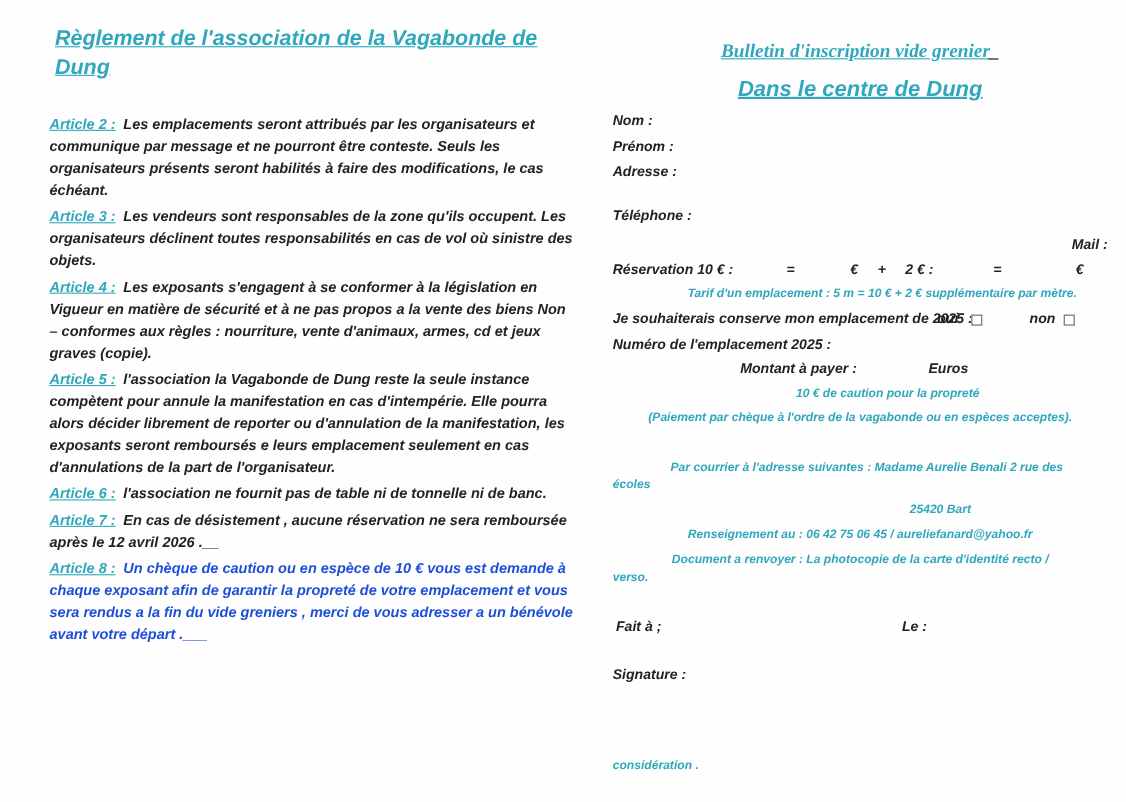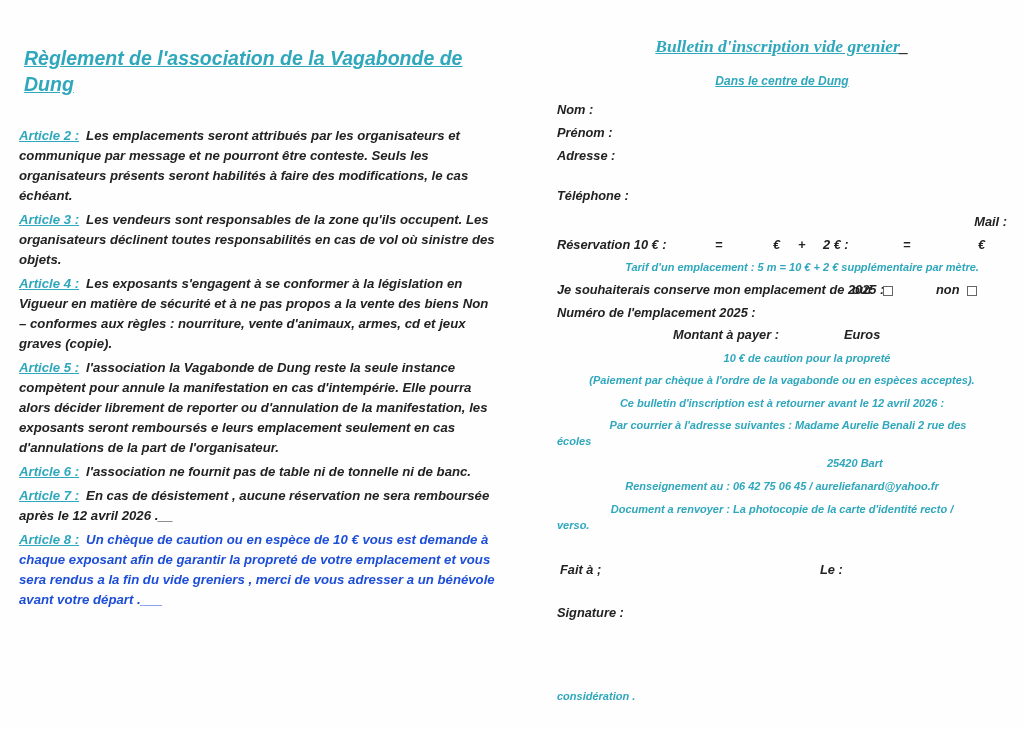--- a/index.html
+++ b/index.html
@@ -4,37 +4,37 @@
 <style>
   html,body{margin:0;padding:0;}
   body{
     width:1024px;height:729px;background:#ffffff;overflow:hidden;
     font-family:"Liberation Sans",sans-serif;
     font-weight:bold;font-style:italic;color:#222222;
   }
   .page{position:relative;width:1024px;height:729px;background:#fefefe;}
 
   
-  .left-col{position:absolute;left:19px;top:22px;width:478px;margin-top:23px;}
+  .left-col{position:absolute;left:45px;top:22px;width:478px;}
   .left-title{
     margin:0 0 29px 5px;font-size:19.5px;line-height:26px;
     color:#2fa7bc;text-decoration:underline;
   }
   .article{margin:0 0 4px 0;font-size:13.2px;line-height:20px;}
   .alabel{color:#2fa7bc;text-decoration:underline;margin-right:7px;}
   .red{color:#1d4ed8;font-style:italic;}
 
   
   .right-col{position:absolute;left:557px;top:38px;width:450px;height:690px;font-size:12.8px;}
   .r{position:absolute;left:0;width:450px;white-space:nowrap;line-height:16px;}
   .teal{color:#2fa7bc;font-size:11px;}
   .center{text-align:center;}
   .r-title{font-size:17.5px;color:#2fa7bc;font-family:Liberation Serif, serif;}
   .r-title .t-underline{text-decoration:underline;}
-  .r-sub{font-size:12px;color:#2fa7bc;text-decoration:underline;}
+  .r-sub{font-size:20px;color:#2fa7bc;text-decoration:underline;}
   .abs{position:absolute;top:0;}
   .checkbox{
     display:inline-block;width:8px;height:8px;border:1.5px solid #666;
     vertical-align:baseline;background:#fff;
   }
   .title-mark{color:#333;}
 </style>
 </head>
 <body>
 
@@ -100,21 +100,20 @@
 
     <div class="r" style="top:267px;">Numéro de l'emplacement 2025 :</div>
 
     <div class="r" style="top:289px;">
       <span class="abs" style="left:116px;">Montant à payer :</span>
       <span class="abs" style="left:287px;">Euros</span>
     </div>
 
     <div class="r teal center" style="top:312px;padding-left:50px;width:400px;">10 € de caution pour la propreté</div>
     <div class="r teal center" style="top:334px;">(Paiement par chèque à l'ordre de la vagabonde ou en espèces acceptes).</div>
-    <div class="r teal center" style="top:357px;">Ce bulletin d'inscription est à retourner avant le 12 avril 2026 :</div>
 
     <div class="r teal center" style="top:379px;padding-left:12px;width:438px;">Par courrier à l'adresse suivantes : Madame Aurelie Benali 2 rue des</div>
     <div class="r teal" style="top:395px;">écoles</div>
 
     <div class="r teal" style="top:417px;">
         <span class="abs" style="left:270px;">25420 Bart</span>
       </div>
 
     <div class="r teal center" style="top:440px;">Renseignement au : 06 42 75 06 45 / aureliefanard@yahoo.fr</div>
 

